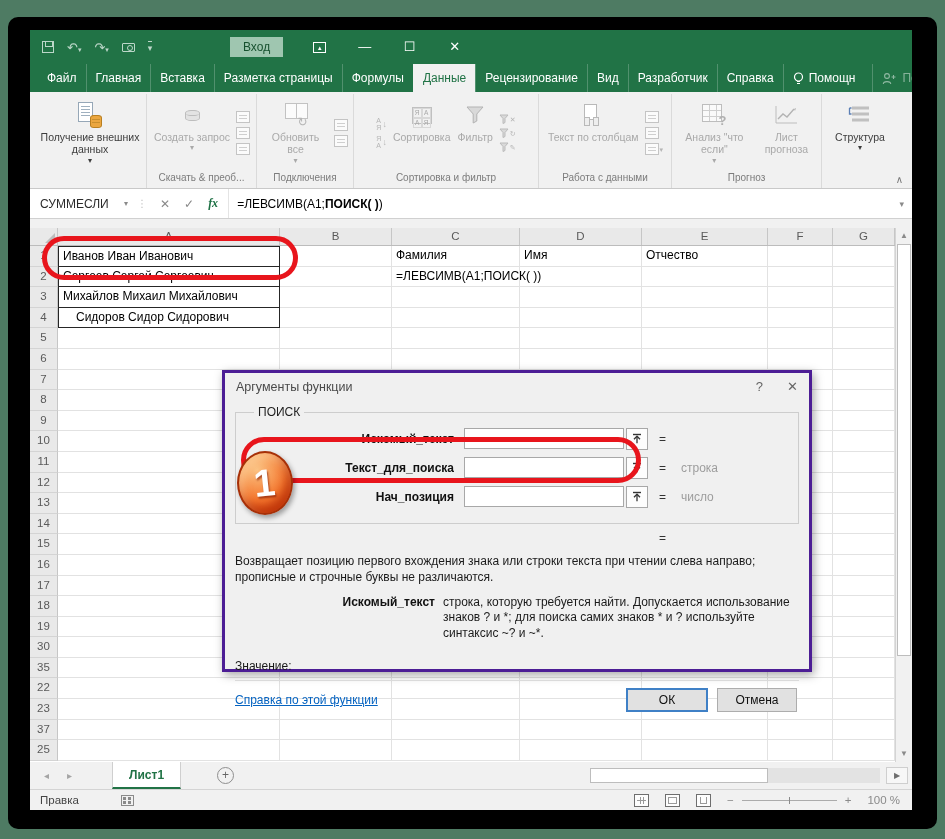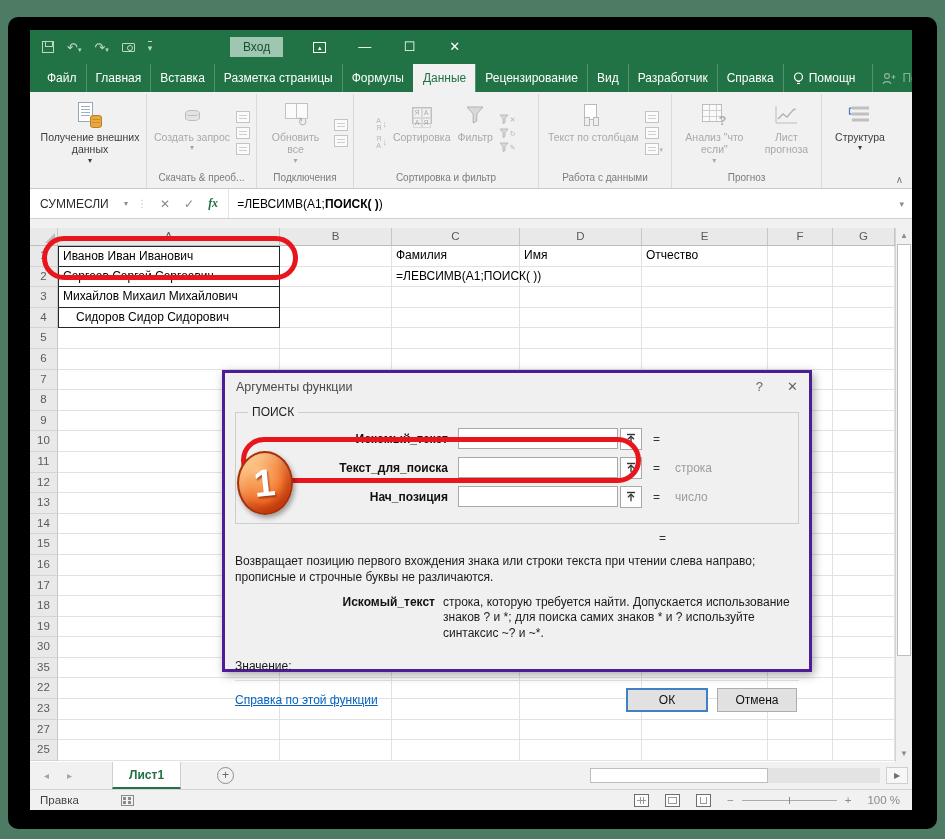--- a/index.html
+++ b/index.html
@@ -129,21 +129,21 @@
   .ztrack { width: 95px; height: 1px; background: #ababab; position: relative; }
   .ztrack::before { content: ""; position: absolute; left: 50%; top: -3px; width: 1px; height: 7px; background: #8a8a8a; }
   .zpct { color: #8a8a8a; }
 
   
   .dialog { position: absolute; left: 192px; top: 340px; width: 590px; height: 302px; background: #f0f0f0; border: 3px solid #4c1d95; box-shadow: 2px 3px 9px rgba(0,0,0,.35); z-index: 5; font-size: 12px; }
   .dtitle { height: 27px; display: flex; align-items: center; padding: 0 11px; color: #4a4a4a; font-size: 12.5px; }
   .dctl { margin-left: auto; display: flex; gap: 24px; color: #666; font-size: 13px; }
   .dctl span { cursor: pointer; }
   .dbody { padding: 0 10px; }
-  .dfs { border: 1px solid #cdcdcd; margin-top: 5px; padding: 2px 10px 9px; }
+  .dfs { border: 1px solid #cdcdcd; margin-top: 5px; padding: 2px 16px 9px; }
   .dfs legend { padding: 0 4px; margin-left: 2px; color: #1e1e1e; font-size: 12px; }
   .frow { display: flex; align-items: center; margin: 6px 0; height: 23px; }
   .flabel { width: 212px; text-align: right; padding-right: 10px; font-weight: bold; color: #111; }
   .finput { width: 160px; height: 21px; background: #fff; border: 1px solid #a8a8a8; cursor: text; }
   .fpick { width: 22px; height: 22px; background: #fdfdfd; border: 1px solid #a8a8a8; margin-left: 2px; display: flex; align-items: center; justify-content: center; cursor: pointer; }
   .feq { margin-left: 11px; color: #333; }
   .fhint { margin-left: 15px; color: #9d9d9d; }
   .dloneeq { margin: 7px 0 0 424px; color: #333; }
   .ddesc { margin-top: 9px; color: #1b1b1b; line-height: 1.32; }
   .dhelp { display: flex; margin-top: 9px; line-height: 1.32; }
@@ -674,21 +674,21 @@
               <div class="rowhdr">23</div>
               <div class="gcell" style="width: 222px;"></div>
               <div class="gcell" style="width: 112px;"></div>
               <div class="gcell" style="width: 128px;"></div>
               <div class="gcell" style="width: 122px;"></div>
               <div class="gcell" style="width: 126px;"></div>
               <div class="gcell" style="width: 65px;"></div>
               <div class="gcell" style="width: 62px;"></div>
             </div>
             <div class="grow">
-              <div class="rowhdr">27</div>
+              <div class="rowhdr">37</div>
               <div class="gcell" style="width: 222px;"></div>
               <div class="gcell" style="width: 112px;"></div>
               <div class="gcell" style="width: 128px;"></div>
               <div class="gcell" style="width: 122px;"></div>
               <div class="gcell" style="width: 126px;"></div>
               <div class="gcell" style="width: 65px;"></div>
               <div class="gcell" style="width: 62px;"></div>
             </div>
             <div class="grow">
               <div class="rowhdr">25</div>

